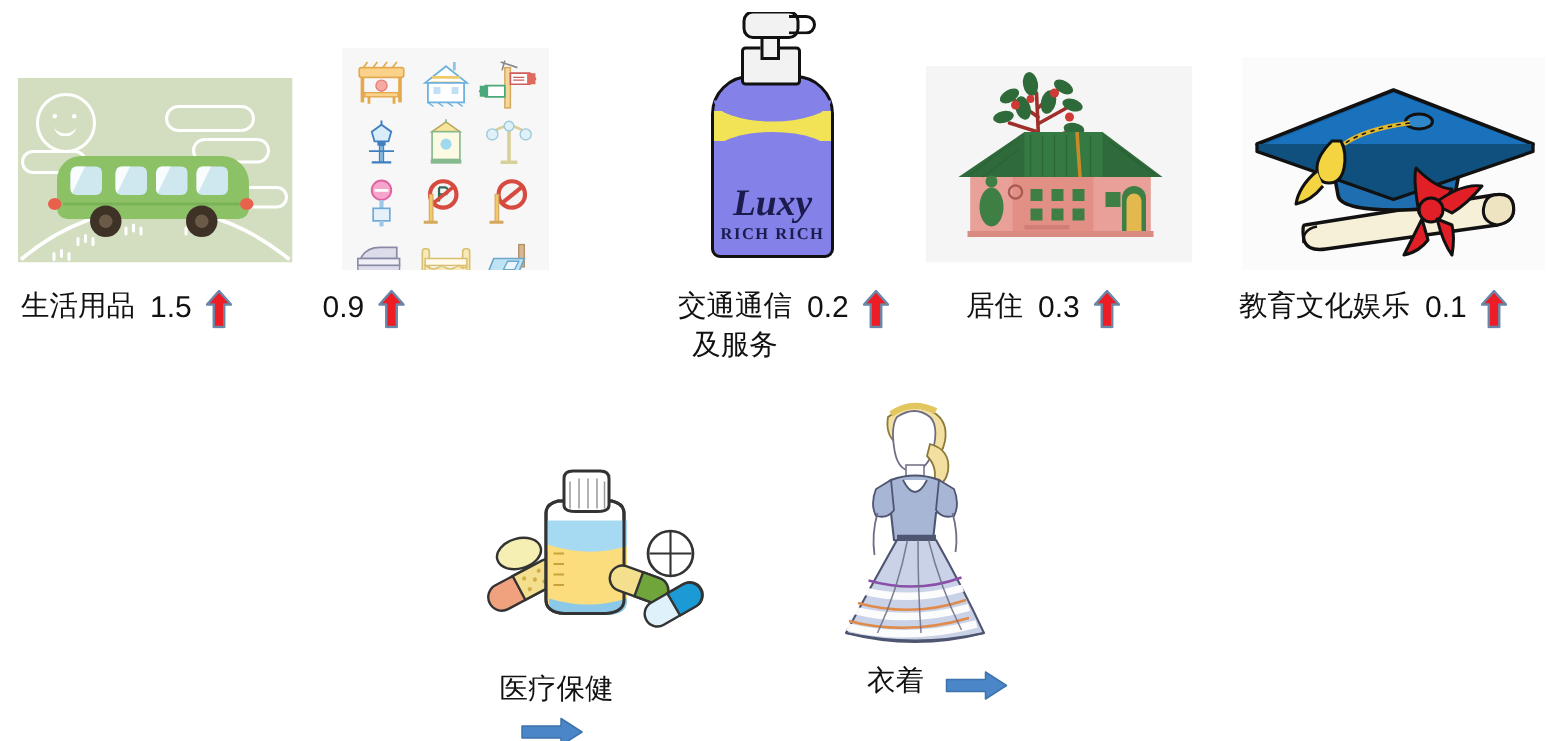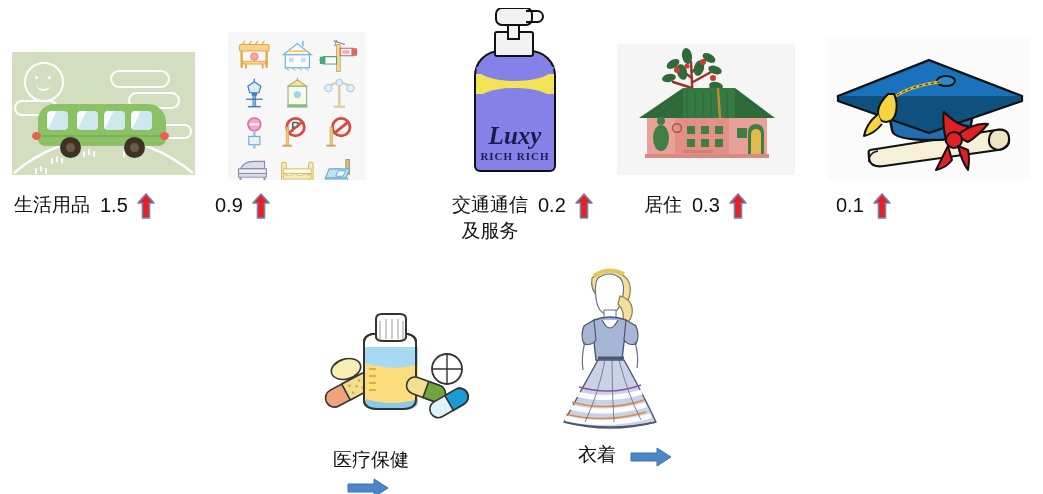--- a/index.html
+++ b/index.html
@@ -380,20 +380,21 @@
 
           <path d="M118 104 q-4 -22 -2 -30 q14 14 24 14 q-6 10 -10 16 Z" fill="#e01f26" stroke="#111" stroke-width="2" stroke-linejoin="round"></path>
           <path d="M128 98 q18 -14 32 -12 q-10 12 -20 18 Z" fill="#e01f26" stroke="#111" stroke-width="2" stroke-linejoin="round"></path>
           <circle cx="126" cy="102" r="8" fill="#e01f26" stroke="#111" stroke-width="2"></circle>
           <path d="M120 108 q-8 16 -12 24 q10 -2 16 -10 Z" fill="#e01f26" stroke="#111" stroke-width="2" stroke-linejoin="round"></path>
           <path d="M130 108 q4 16 10 24 q2 -12 0 -20 Z" fill="#e01f26" stroke="#111" stroke-width="2" stroke-linejoin="round"></path>
         </svg>
       </div>
     </div>
     <div class="label-row" style="left:826px;top:192px;">
+      <span class="label-text">教育文化娱乐</span>
       <span class="value">0.1</span>
       <span class="arrow-up">
         <svg width="18" height="26" viewBox="0 0 18 26" aria-hidden="true">
           <path d="M9 1 L17 10 L12.5 10 L12.5 25 L5.5 25 L5.5 10 L1 10 Z" fill="#ee1c25" stroke="#6a86a8" stroke-width="1.6" stroke-linejoin="round"></path>
         </svg>
       </span>
     </div>
   </div>
 
   <div class="item">

